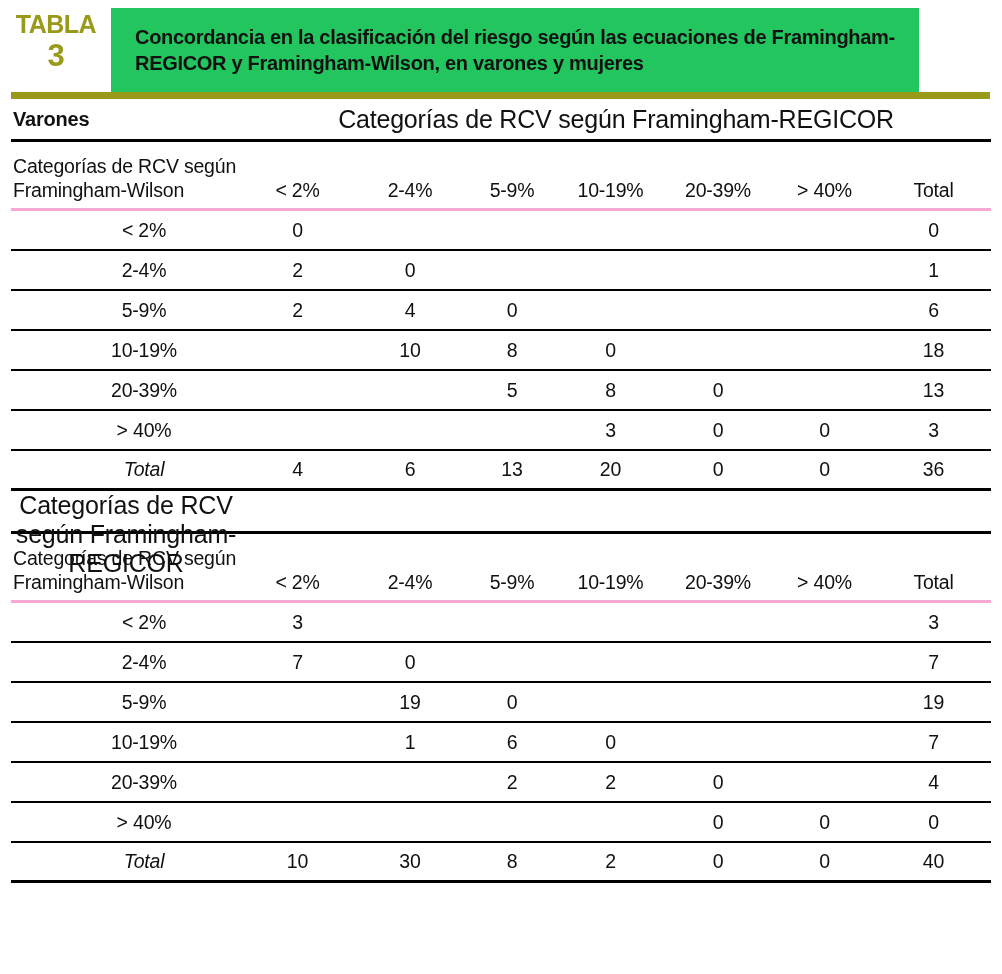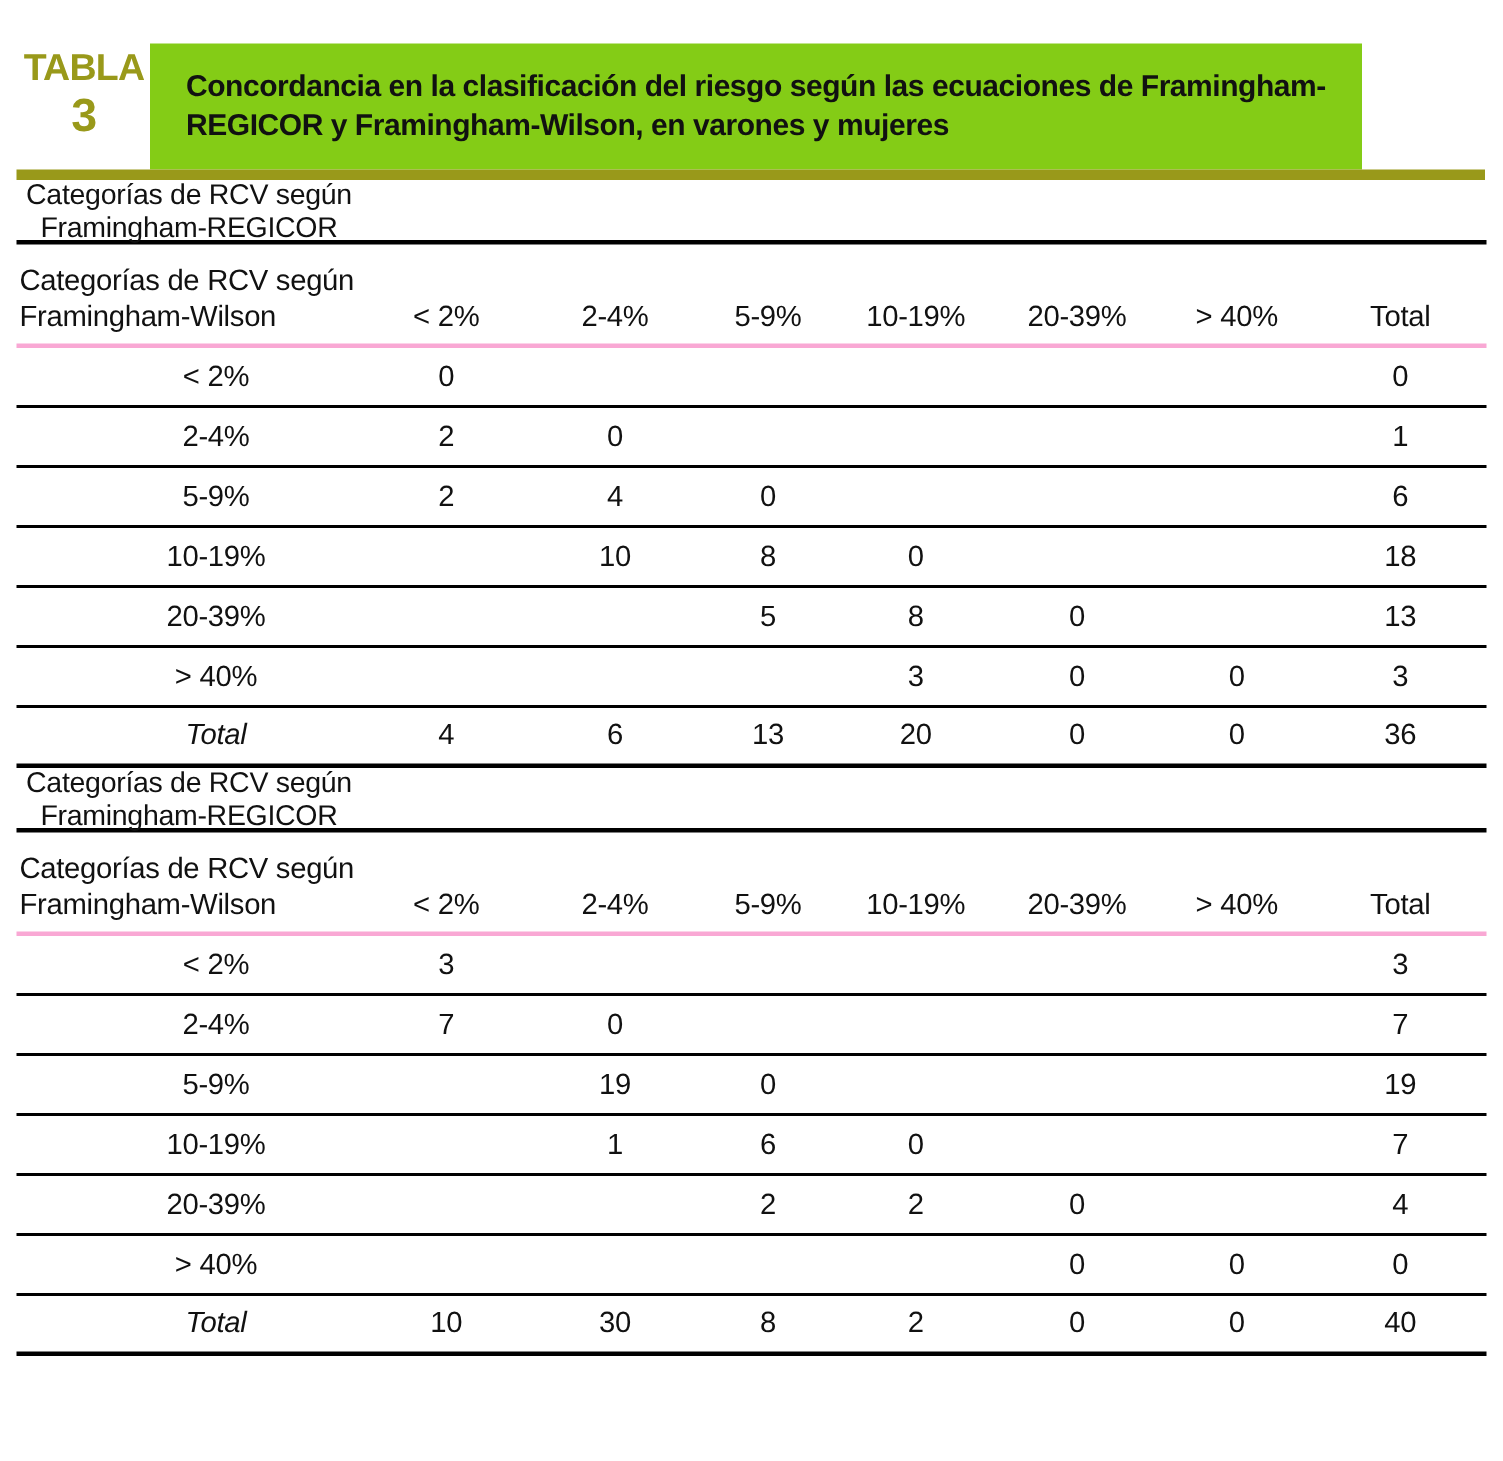--- a/index.html
+++ b/index.html
@@ -7,48 +7,48 @@
     position:relative;
     width:1002px; height:974px;
     background:#ffffff;
     font-family:"Liberation Sans", sans-serif;
     color:#111111;
     letter-spacing:-0.2px;
     overflow:hidden;
   }
 
   
-  .header-area { position:relative; height:99px;margin-top:21px; }
+  .header-area { position:relative; height:99px; }
   .tabla-box {
     position:absolute; left:12px; top:12px; width:88px;
     text-align:center; color:#99991a; font-weight:bold; line-height:1;
   }
   .tabla-word { font-size:25px; letter-spacing:-0.5px; }
   .tabla-num  { font-size:31px; margin-top:3px; }
   .title-band {
-    position:absolute; left:100px; top:8px; width:808px; height:84px;
-    background:#84cc16; box-sizing:border-box; padding:16px 20px 0 24px;
+    position:absolute; left:111px; top:8px; width:808px; height:84px;
+    background:#22c55e; box-sizing:border-box; padding:16px 20px 0 24px;
   }
   .title-text { font-weight:bold; font-size:20px; line-height:26px; letter-spacing:-0.3px; }
   .olive-rule { position:absolute; left:11px; top:92px; width:979px; height:7px; background:#99991a; }
 
   
   .tbl { margin:0 11px; width:980px; }
   .row {
     display:grid;
     grid-template-columns:230px 113px 112px 92px 105px 110px 103px 115px;
     box-sizing:border-box;
   }
   .section-head {
     grid-template-columns:230px 750px;
     height:43px; border-bottom:3px solid #000;
     align-items:center;
   }
   .sec-name { font-weight:bold; font-size:20px; padding-left:2px; }
-  .sec-span { text-align:center; font-size:19px; }
+  .sec-span { text-align:center; font-size:25px; }
 
   .col-header {
     height:69px; border-bottom:3px solid #f9a8d4;
     align-items:end; padding-bottom:6px;
   }
   .lbl-head { font-size:19.5px; line-height:24px; padding-left:2px; }
   .colname  { text-align:center; font-size:19.5px; }
 
   .data-row {
     height:40px; border-bottom:2px solid #000;
@@ -77,20 +77,21 @@
     </div>
     <div class="title-band">
       <div class="title-text">Concordancia en la clasificación del riesgo según las ecuaciones de Framingham-REGICOR y Framingham-Wilson, en varones y mujeres</div>
     </div>
     <div class="olive-rule"></div>
   </div>
 
   <div class="tbl">
 
     <div class="row section-head">
+      <div class="sec-name">Varones</div>
       <div class="sec-span">Categorías de RCV según Framingham-REGICOR</div>
     </div>
 
     <div class="row col-header">
       <div class="lbl-head">
         <div>Categorías de RCV según</div>
         <div>Framingham-Wilson</div>
       </div>
       <div class="colname">&lt; 2%</div>
       <div class="colname">2-4%</div>

